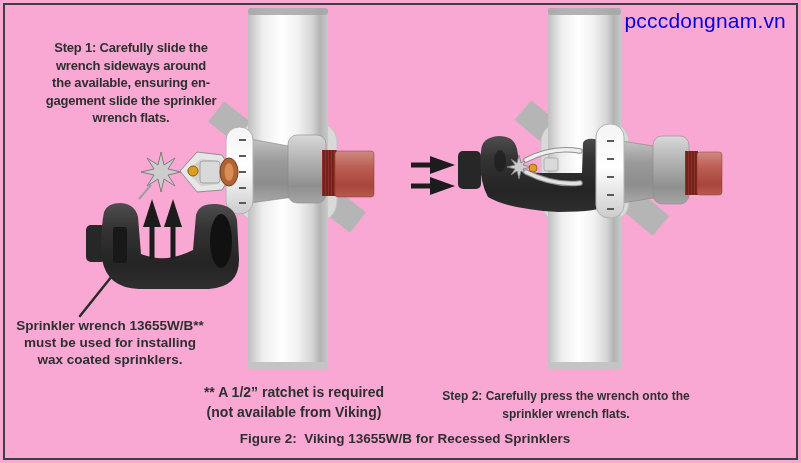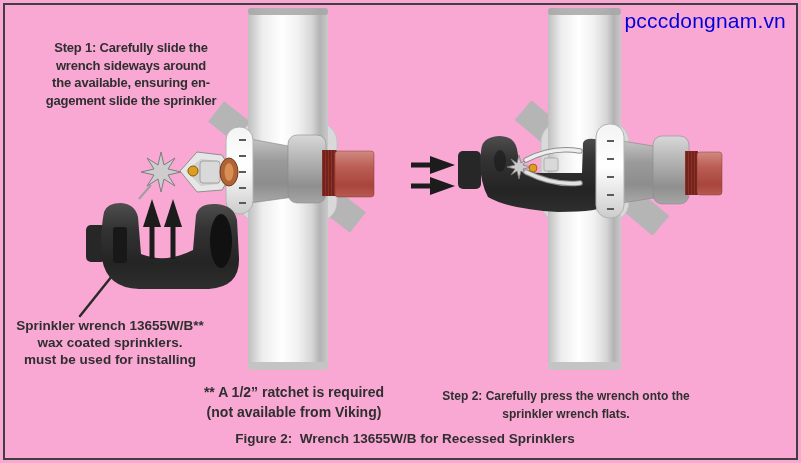--- a/index.html
+++ b/index.html
@@ -174,33 +174,34 @@
 
   <div id="frame-border"></div>
 
   <div id="watermark">pcccdongnam.vn</div>
 
   <div id="step1" class="t">
     <div>Step 1: Carefully slide the</div>
     <div>wrench sideways around</div>
     <div>the available, ensuring en-</div>
     <div>gagement slide the sprinkler</div>
+    <div>wrench flats.</div>
   </div>
 
   <div id="wrench-label" class="t">
     <div>Sprinkler wrench 13655W/B**</div>
+    <div>must be used for installing</div>
     <div>wax coated sprinklers.</div>
-    <div>must be used for installing</div>
   </div>
 
   <div id="ratchet-note" class="t">
     <div>** A 1/2” ratchet is required</div>
     <div>(not available from Viking)</div>
   </div>
 
   <div id="step2" class="t">
     <div>Step 2: Carefully press the wrench onto the</div>
     <div>sprinkler wrench flats.</div>
   </div>
 
-  <div id="figure-caption" class="t">Figure 2:  Wrench 13655W/B for Recessed Sprinklers</div>
+  <div id="figure-caption" class="t">Figure 2:  Viking 13655W/B for Recessed Sprinklers</div>
 
 </div>
 
 </body></html>

